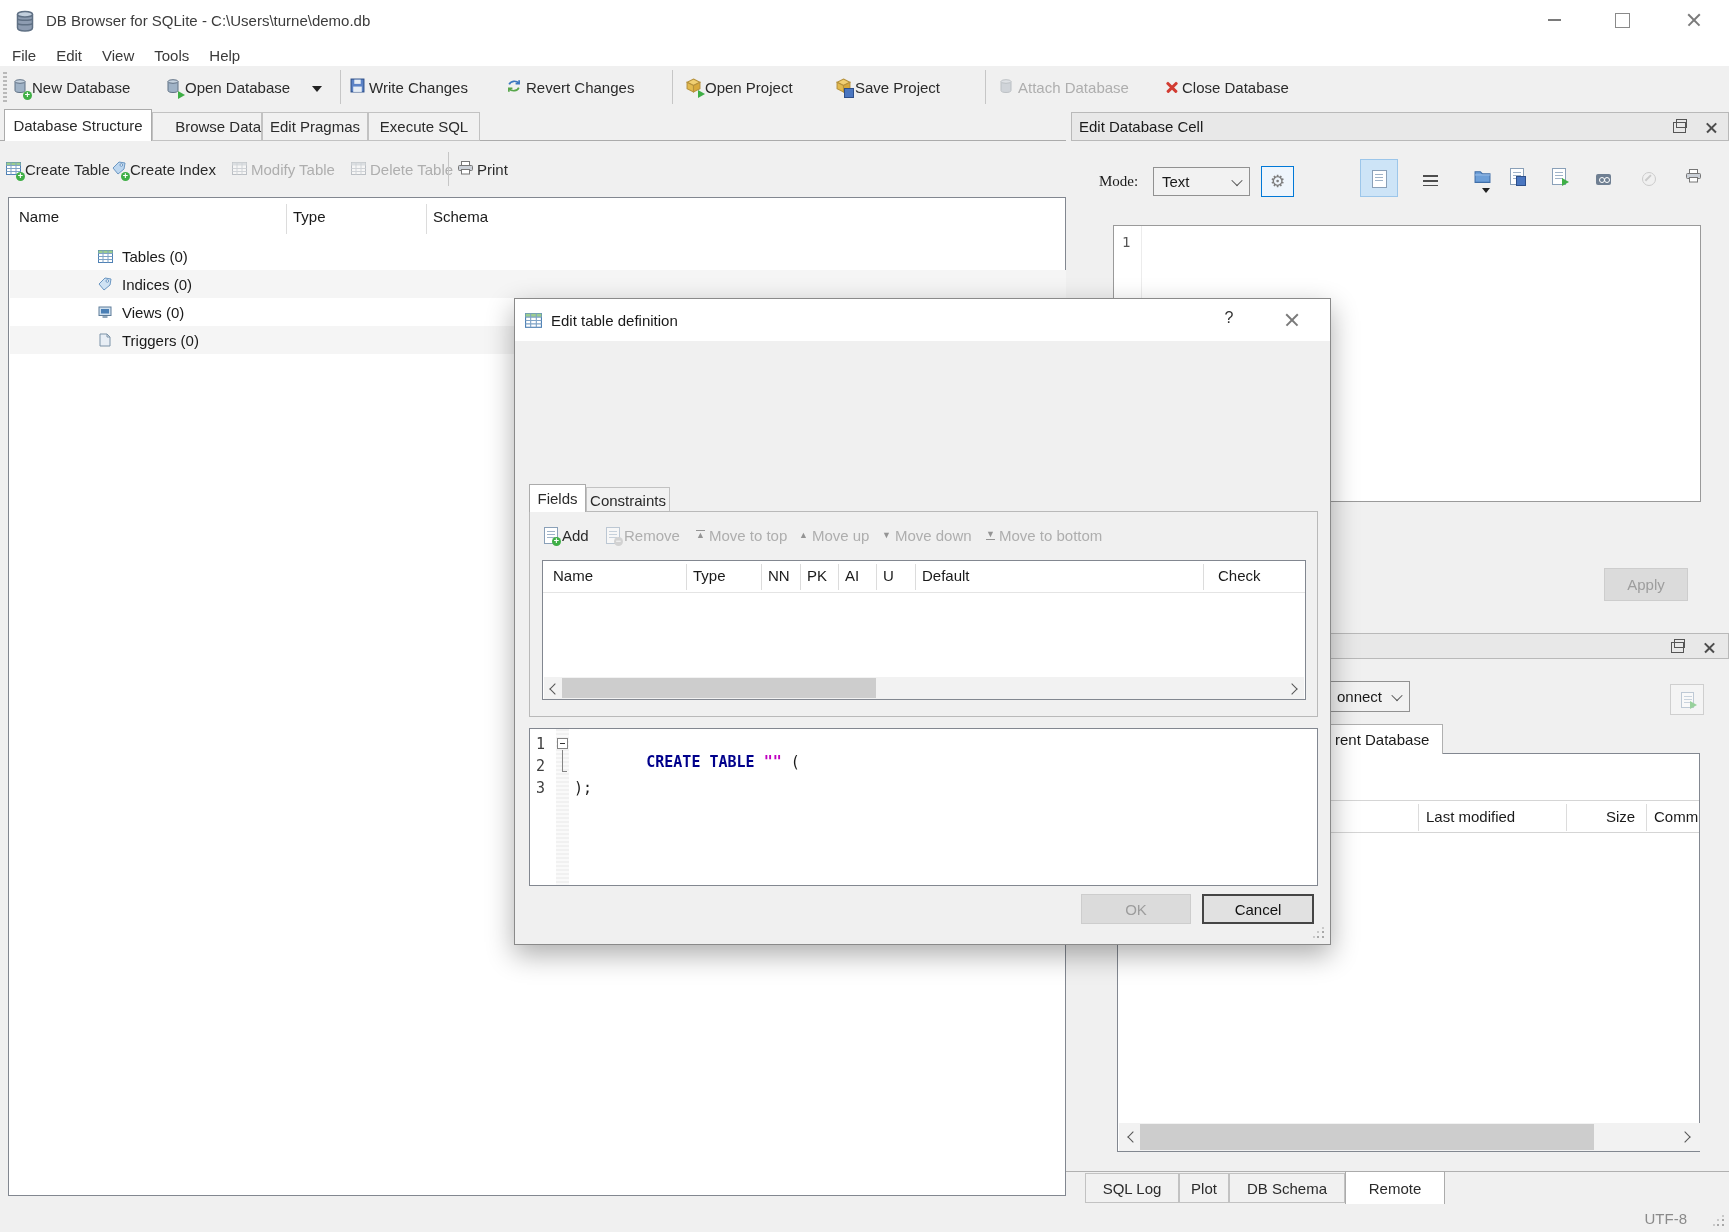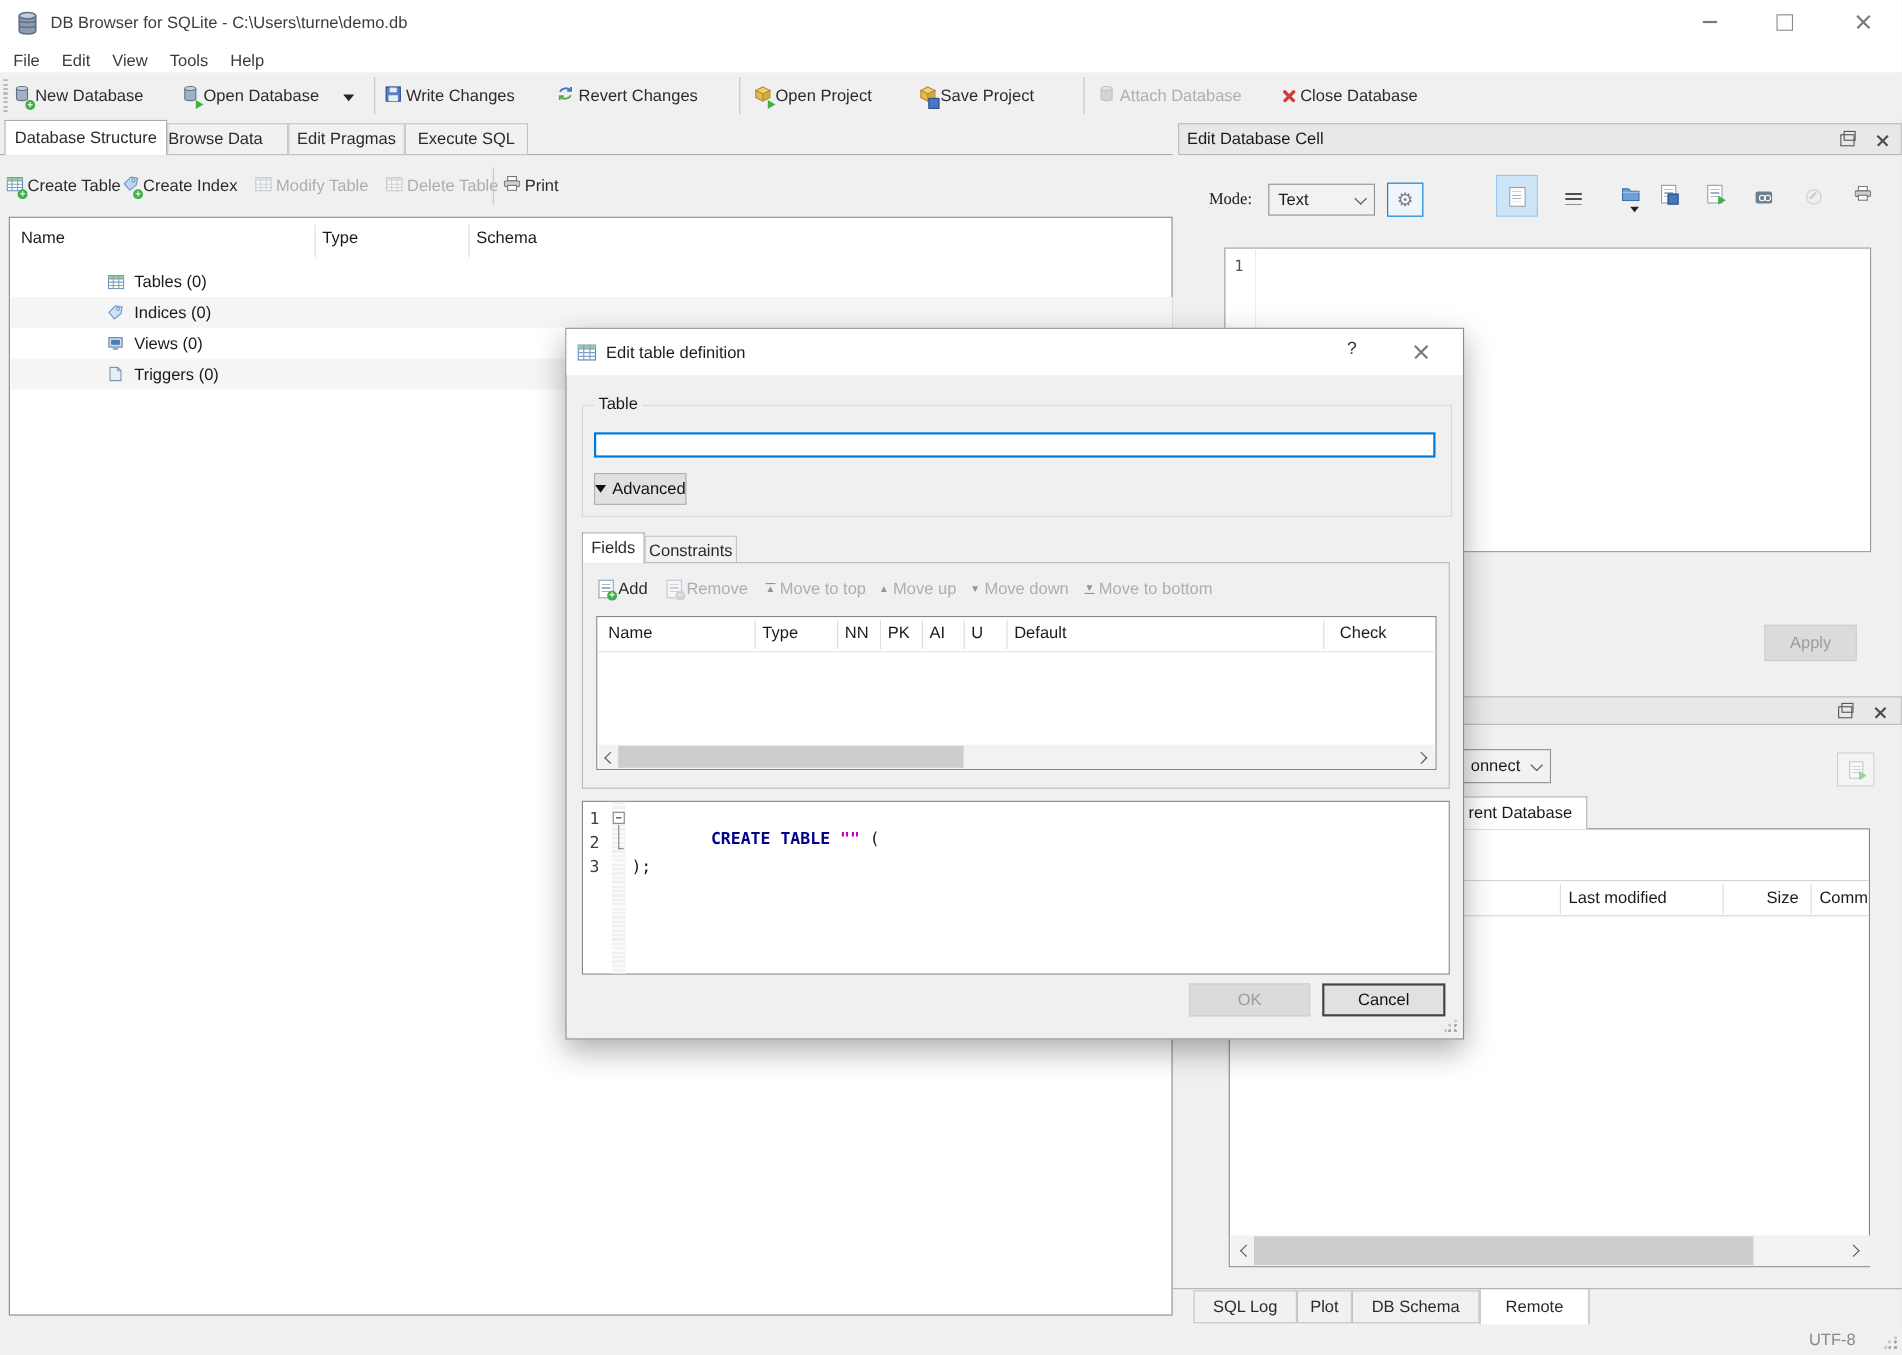--- a/index.html
+++ b/index.html
@@ -209,21 +209,21 @@
     <div class="tbtn" style="left:1166px;">
       <span class="redx"></span>
       <span>Close Database</span>
     </div>
   </div>
 
   <div class="abs tabline"></div>
   <div class="tab active flex abs" style="left:4px;top:109px;width:148px;height:32px;justify-content:center;">
       <span>Database Structure</span>
     </div>
-  <div class="tab flex abs" style="left:152px;top:112px;width:110px;height:29px;justify-content:flex-start;">
+  <div class="tab flex abs" style="left:152px;top:112px;width:110px;height:29px;justify-content:flex-end;padding-left:12px;">
       <span>Browse Data</span>
     </div>
   <div class="tab flex abs" style="left:262px;top:112px;width:106px;height:29px;justify-content:center;">
       <span>Edit Pragmas</span>
     </div>
   <div class="tab flex abs" style="left:368px;top:112px;width:112px;height:29px;justify-content:center;">
       <span>Execute SQL</span>
     </div>
 
   <div class="abs" style="left:0;top:148px;width:1066px;height:42px;">
@@ -452,28 +452,20 @@
             <rect x=".5" y=".5" width="14" height="12" fill="#fff" stroke="#4f81b5"></rect>
             <rect x=".5" y=".5" width="14" height="3" fill="#9ccd8f"></rect>
             <path d="M5 .5v12M10 .5v12M.5 6.5h14M.5 9.5h14M.5 3.5h14" stroke="#7fa3c6" fill="none"></path>
           </svg>
         </span>
       <span>Edit table definition</span>
       <span class="abs" style="left:700px;top:10px;width:28px;text-align:center;color:#333;font-size:16px;">?</span>
       <span class="abs" style="left:770px;top:14px;"><span class="xbars" style="transform:scale(.9);"></span></span>
     </div>
 
-    <div class="groupbox" style="left:14px;top:69px;width:789px;height:100px;">
-      <span class="legend">Table</span>
-      <input class="abs" style="left: 10px; top: 24px; width: 765px; height: 23px; border: 2px solid rgb(0, 120, 215); outline: none; font: 15px &quot;Liberation Sans&quot;, sans-serif; padding: 0px 4px;">
-      <div class="abs btn" style="left:10px;top:61px;width:84px;height:29px;gap:6px;">
-        <span style="width:0;height:0;border-left:5px solid transparent;border-right:5px solid transparent;border-top:7px solid #111;"></span>
-        <span>Advanced</span>
-      </div>
-    </div>
 
     <div class="fieldtab tab active" style="left:14px;top:185px;width:57px;height:28px;line-height:28px;"><span>Fields</span></div>
     <div class="fieldtab tab" style="left:71px;top:188px;width:84px;height:25px;line-height:25px;"><span>Constraints</span></div>
     <div class="abs" style="left:14px;top:212px;width:789px;height:206px;border:1px solid #b9b9b9;background:#f0f0f0;">
 
       <div class="tbtn" style="left:14px;top:10px;height:26px;">
         <span class="docicon" style="width:12px;height:15px;">
             <span class="badge">+</span>
           </span>
         <span>Add</span>

